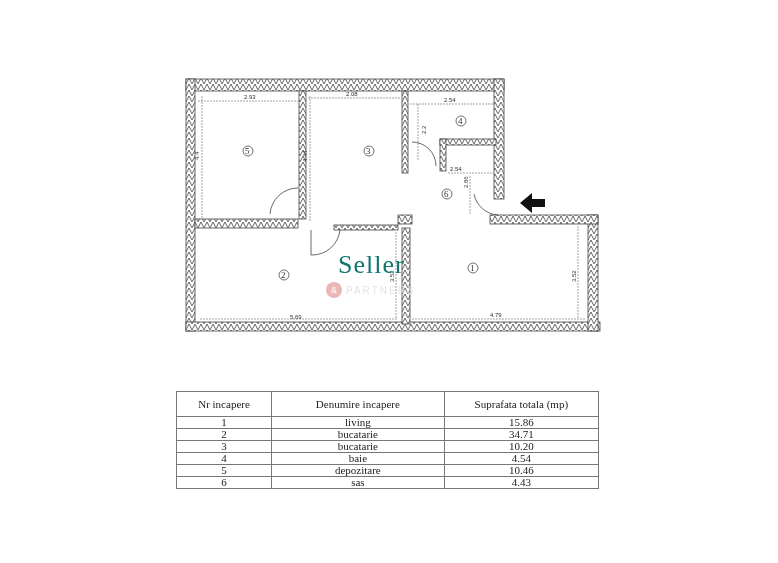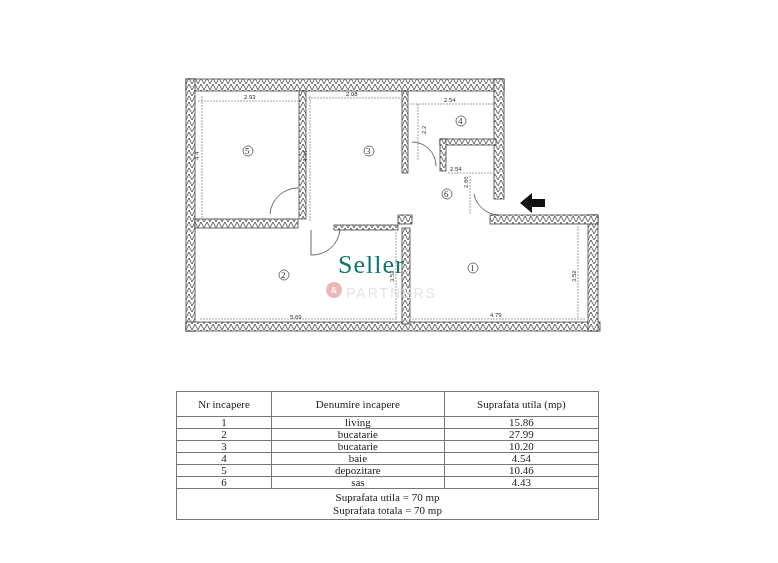--- a/index.html
+++ b/index.html
@@ -1,21 +1,21 @@
 <!DOCTYPE html>
 <html><head>
 <meta charset="utf-8">
 <style>
   html, body { margin: 0; padding: 0; background: #ffffff; }
   body { width: 778px; height: 563px; position: relative; overflow: hidden; font-family: "Liberation Serif", serif; }
   .plan { position: absolute; left: 0; top: 0; }
   .wm { position: absolute; left: 318px; top: 250px; }
   .wm-brand { position: absolute; left: 20px; top: 0; font-family: Liberation Serif, serif; font-size: 26px; color: #0f766e; letter-spacing: 1px; }
   .wm-dot { position: absolute; left: 8px; top: 32px; width: 16px; height: 16px; border-radius: 50%; background: #eab6b6; color: #fff; font-size: 9px; text-align: center; line-height: 16px; font-family: "Liberation Sans", sans-serif; }
-  .wm-sub { position: absolute; left: 28px; top: 35px; font-family: "Liberation Sans", sans-serif; font-size: 14px; color: #e4e4e4; letter-spacing: 2px; }
+  .wm-sub { position: absolute; left: 28px; top: 35px; font-family: "Liberation Sans", sans-serif; font-size: 10px; color: #e4e4e4; letter-spacing: 2px; }
   table.rooms { position: absolute; left: 176px; top: 391px; width: 423px; border-collapse: collapse; font-family: "Liberation Serif", serif; font-size: 11px; color: #222; }
   table.rooms th, table.rooms td { border: 1px solid #777; padding: 0; text-align: center; font-weight: normal; }
   table.rooms th { height: 24px; }
   table.rooms td { height: 11px; line-height: 11px; }
   table.rooms td.sum { height: 30px; line-height: 13px; text-align: center; }
   .col1 { width: 92px; } .col2 { width: 168px; margin-top: 12px; } .col3 { width: 150px; }
   .lbl { font-family: "Liberation Sans", sans-serif; font-size: 6px; fill: #333; }
   .num { font-family: "Liberation Serif", serif; font-size: 9px; fill: #333; }
 </style>
 </head>
@@ -123,33 +123,33 @@
   <span class="wm-brand">Seller</span>
   <span class="wm-dot">&amp;</span>
   <span class="wm-sub">PARTNERS</span>
 </div>
 
 <table class="rooms">
   <thead>
     <tr>
       <th class="col1">Nr incapere</th>
       <th class="col2">Denumire incapere</th>
-      <th class="col3">Suprafata utila (mp)</th>
+      <th class="col3">Suprafata totala (mp)</th>
     </tr>
   </thead>
   <tbody>
     <tr>
       <td>1</td>
       <td>living</td>
       <td>15.86</td>
     </tr>
     <tr>
       <td>2</td>
       <td>bucatarie</td>
-      <td>27.99</td>
+      <td>34.71</td>
     </tr>
     <tr>
       <td>3</td>
       <td>bucatarie</td>
       <td>10.20</td>
     </tr>
     <tr>
       <td>4</td>
       <td>baie</td>
       <td>4.54</td>
@@ -157,20 +157,14 @@
     <tr>
       <td>5</td>
       <td>depozitare</td>
       <td>10.46</td>
     </tr>
     <tr>
       <td>6</td>
       <td>sas</td>
       <td>4.43</td>
     </tr>
-    <tr>
-      <td class="sum" colspan="3">
-        <div>Suprafata utila = 70 mp</div>
-        <div>Suprafata totala = 70 mp</div>
-      </td>
-    </tr>
   </tbody>
 </table>
 
 </body></html>

